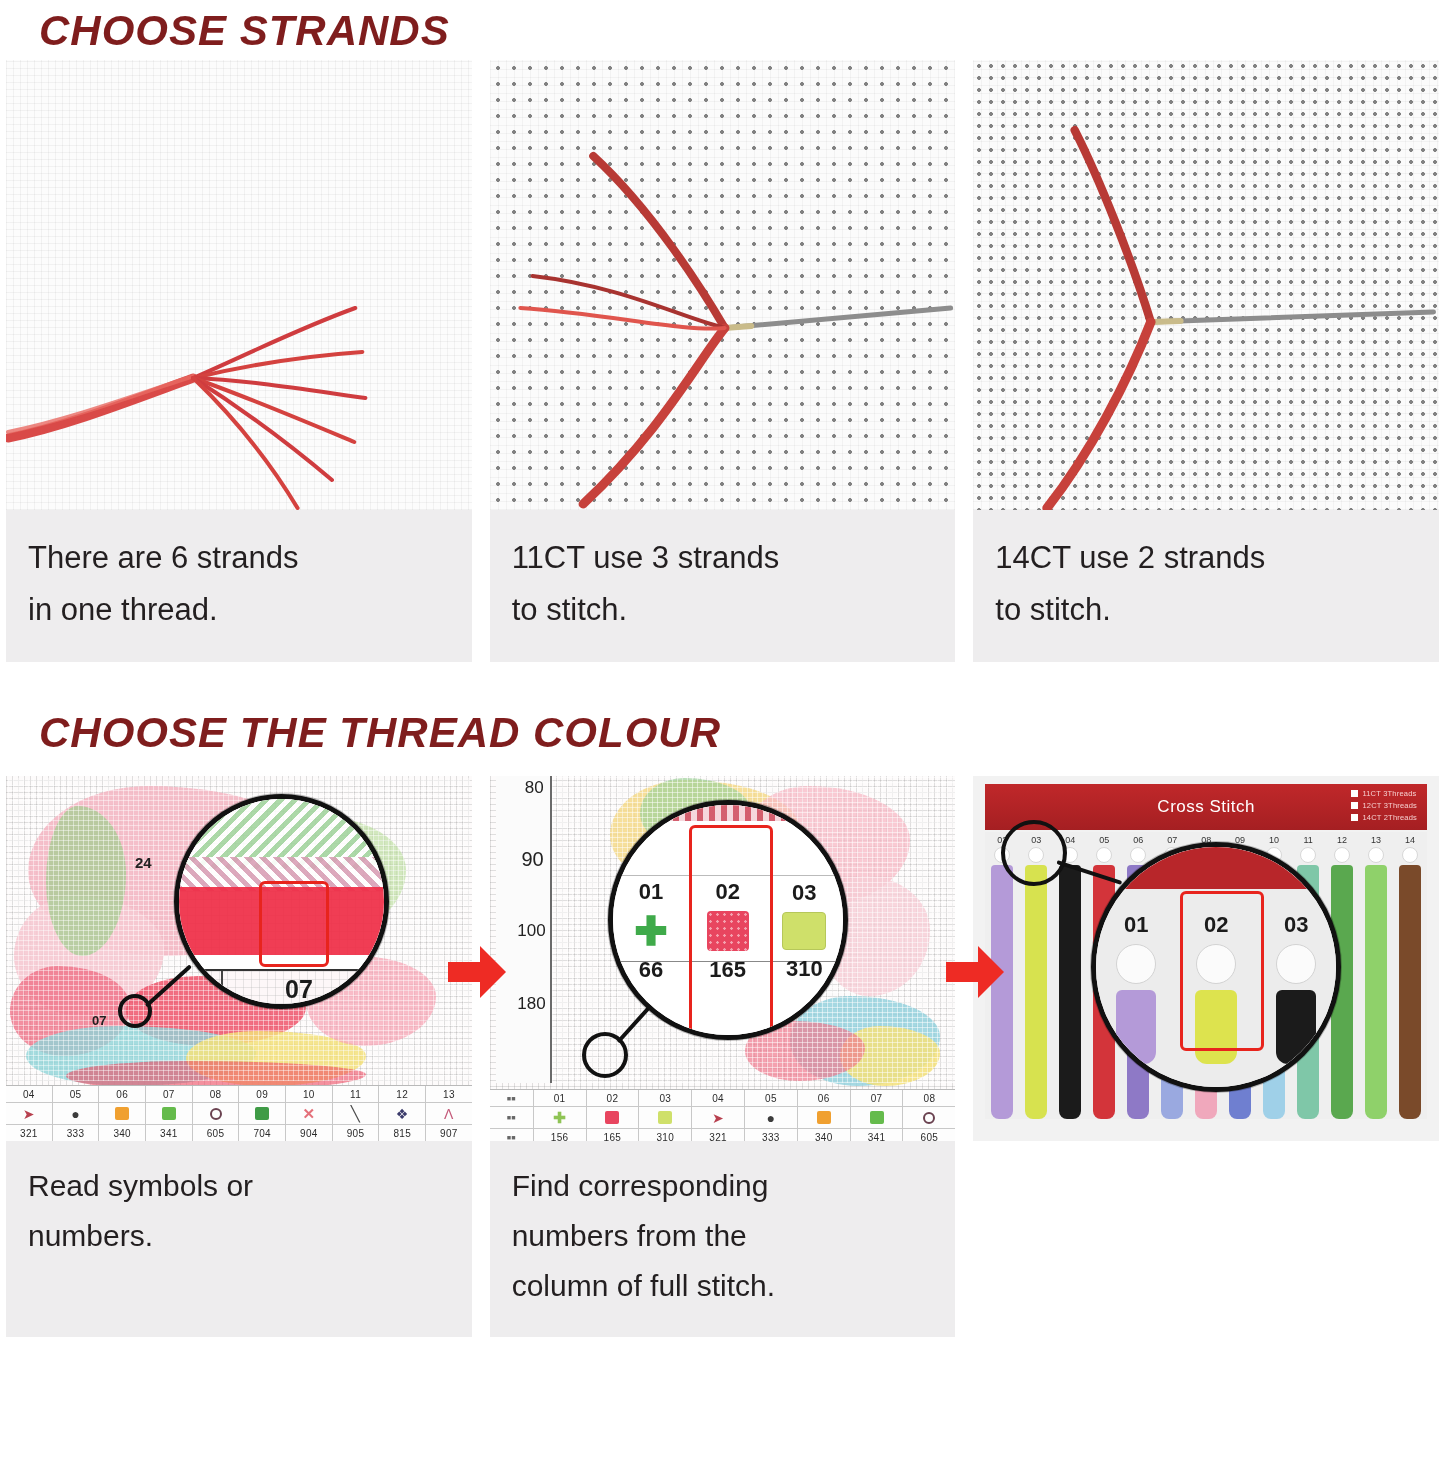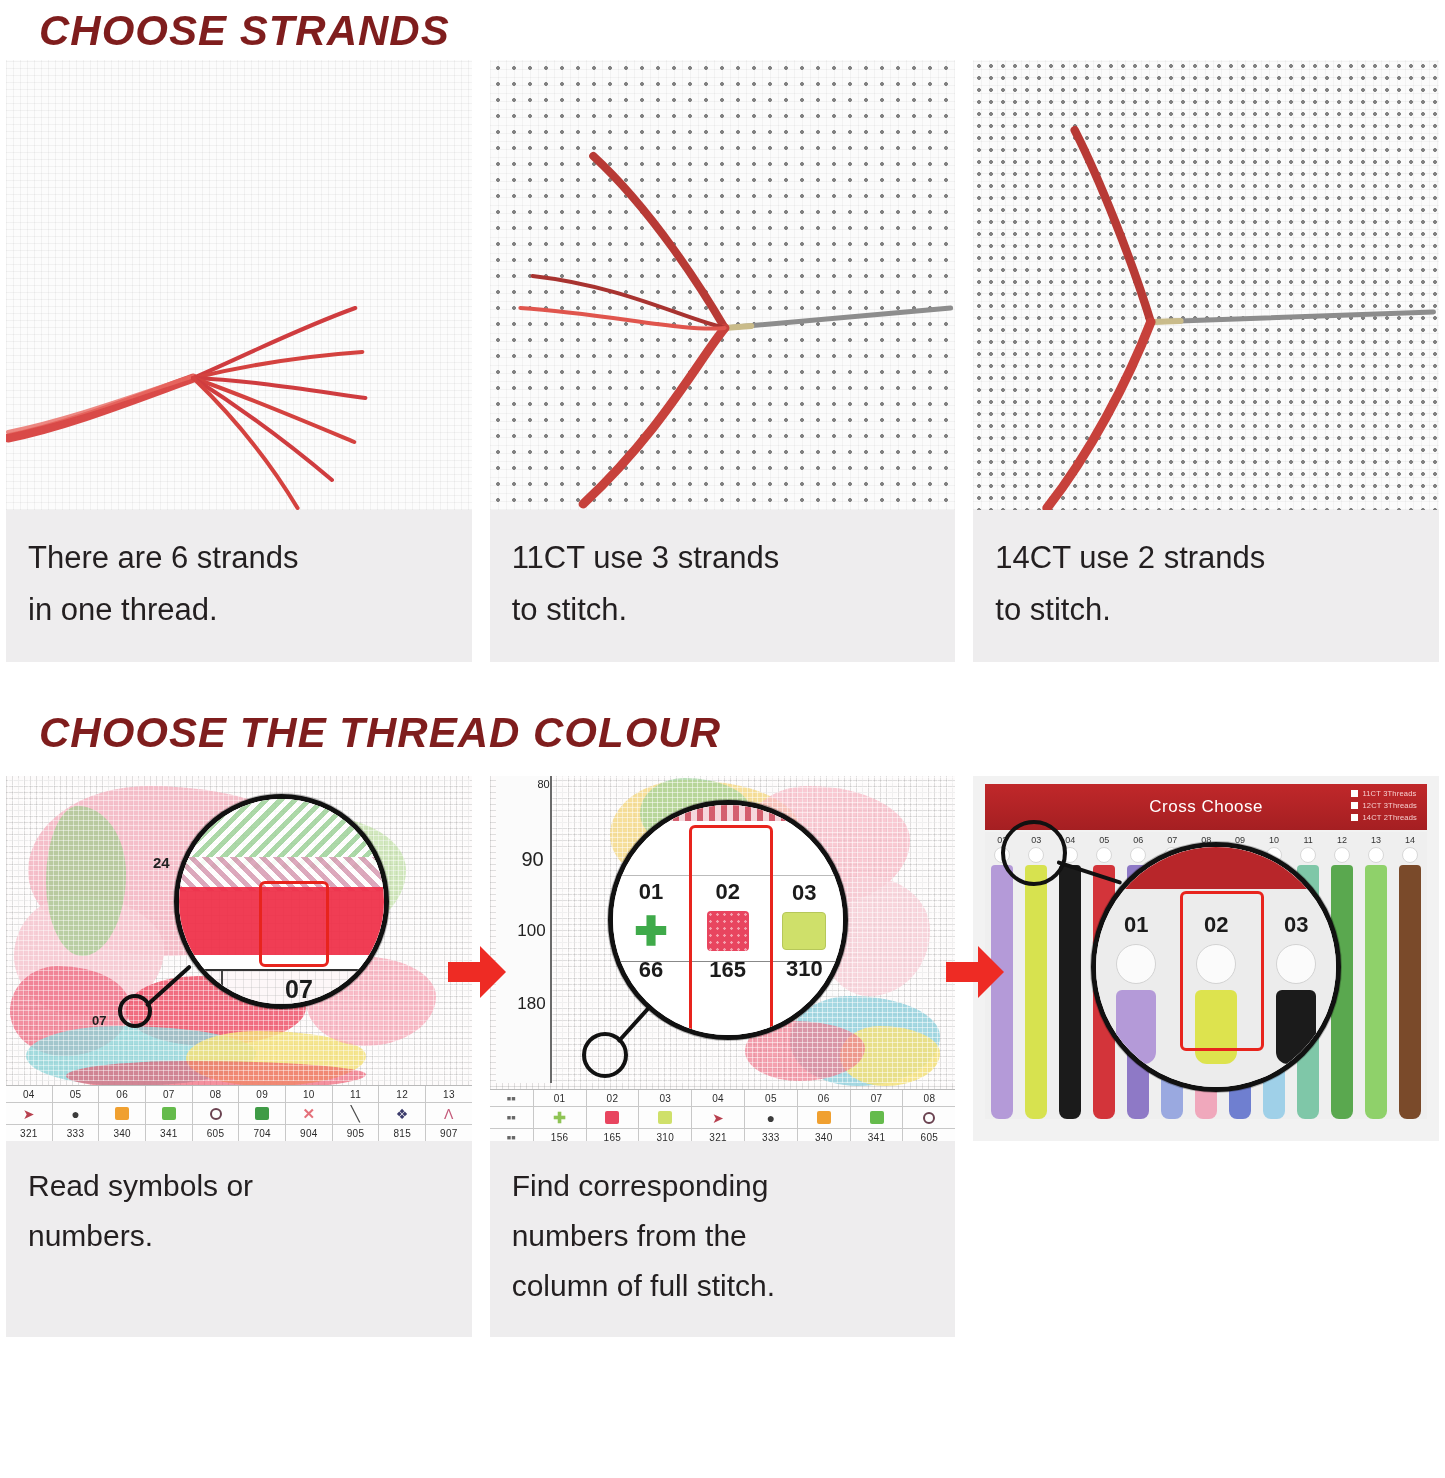--- a/index.html
+++ b/index.html
@@ -313,21 +313,21 @@
             <div class="blob" style="left:20px;top:250px;width:230px;height:60px;background:#8fd4d8;opacity:.8;"></div>
             <div class="blob" style="left:180px;top:255px;width:180px;height:55px;background:#f3e07a;opacity:.85;"></div>
             <div class="blob" style="left:250px;top:40px;width:150px;height:120px;background:#bfe0a4;opacity:.7;"></div>
             <div class="blob" style="left:300px;top:180px;width:130px;height:90px;background:#f7a6b6;opacity:.75;"></div>
             <div class="blob" style="left:60px;top:285px;width:300px;height:30px;background:#ef4b63;opacity:.6;"></div>
             <div style="position:absolute;left:2px;top:2px;right:2px;bottom:60px;
                         background-image:repeating-linear-gradient(0deg, rgba(255,255,255,.45) 0 1px, rgba(0,0,0,0) 1px 5px),
                                          repeating-linear-gradient(90deg, rgba(255,255,255,.45) 0 1px, rgba(0,0,0,0) 1px 5px);"></div>
           </div>
 
-          <div style="position:absolute;left:147px;top:78px;font-size:15px;font-weight:bold;color:#222;">24</div>
+          <div style="position:absolute;left:129px;top:78px;font-size:15px;font-weight:bold;color:#222;">24</div>
 
           <div style="position:absolute;left:86px;top:237px;font-size:13px;font-weight:bold;color:#222;">07</div>
 
           <div class="small-circle" style="left:112px;top:218px;width:34px;height:34px;"></div>
           <div class="leader" style="left:140px;top:228px;width:60px;transform:rotate(-42deg);"></div>
 
           <div class="lens" style="left:168px;top:18px;width:215px;height:215px;">
             <div class="lens-inner" style="background:
                    repeating-linear-gradient(0deg, rgba(180,180,180,.3) 0 1px, rgba(0,0,0,0) 1px 8px),
                    repeating-linear-gradient(90deg, rgba(180,180,180,.3) 0 1px, rgba(0,0,0,0) 1px 8px),
@@ -423,21 +423,21 @@
             <div class="blob" style="left:300px;top:220px;width:150px;height:90px;background:#8fd0dc;opacity:.8;"></div>
             <div class="blob" style="left:350px;top:250px;width:100px;height:60px;background:#f3e07a;opacity:.85;"></div>
             <div class="blob" style="left:255px;top:245px;width:120px;height:60px;background:#ef7b8e;opacity:.7;"></div>
             <div style="position:absolute;left:62px;top:0;right:0;bottom:58px;
                         background-image:repeating-linear-gradient(0deg, rgba(255,255,255,.5) 0 1px, rgba(0,0,0,0) 1px 5px),
                                          repeating-linear-gradient(90deg, rgba(255,255,255,.5) 0 1px, rgba(0,0,0,0) 1px 5px);"></div>
           </div>
 
           <div style="position:absolute;left:6px;top:0;width:56px;bottom:58px;background:#fbfbfb;">
             <div style="position:absolute;right:0;top:0;bottom:0;width:2px;background:#6a6a6a;"></div>
-            <div style="position:absolute;right:2px;top:2px;font-size:11px;color:#222;">80</div>
+            <div style="position:absolute;right:8px;top:2px;font-size:17px;color:#222;">80</div>
             <div style="position:absolute;right:8px;top:72px;font-size:20px;color:#222;">90</div>
             <div style="position:absolute;right:6px;top:145px;font-size:17px;color:#222;">100</div>
             <div style="position:absolute;right:6px;top:218px;font-size:17px;color:#222;">180</div>
           </div>
 
           <div class="small-circle" style="left:92px;top:256px;width:46px;height:46px;"></div>
           <div class="leader" style="left:128px;top:264px;width:70px;transform:rotate(-48deg);"></div>
 
           <div class="lens" style="left:118px;top:24px;width:240px;height:240px;">
             <div class="lens-inner" style="background:#ffffff;">
@@ -525,21 +525,21 @@
 numbers from the
 column of full stitch.</p>
         </div>
       </div>
 
       <div class="card">
         <div class="photo">
           <div class="thread-card">
 
             <div class="tc-header">
-              <span class="tc-title">Cross Choose</span>
+              <span class="tc-title">Cross Stitch</span>
               <div class="tc-checks">
                 <div class="tc-check">
                   <span class="tc-box"></span>
                   <span class="tc-label">11CT 3Threads</span>
                 </div>
                 <div class="tc-check">
                   <span class="tc-box"></span>
                   <span class="tc-label">12CT 3Threads</span>
                 </div>
                 <div class="tc-check">

